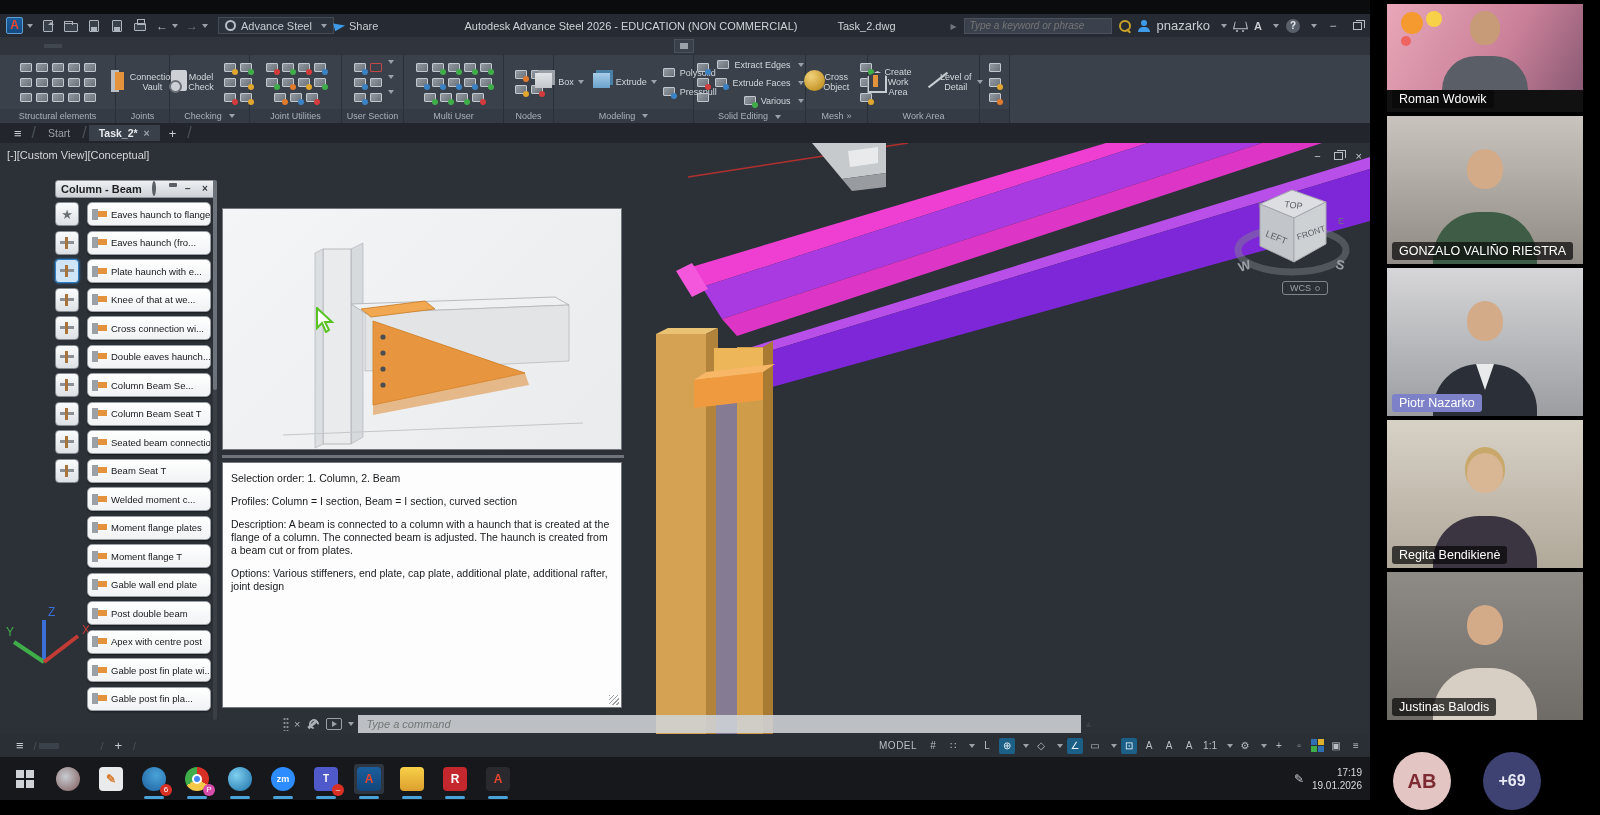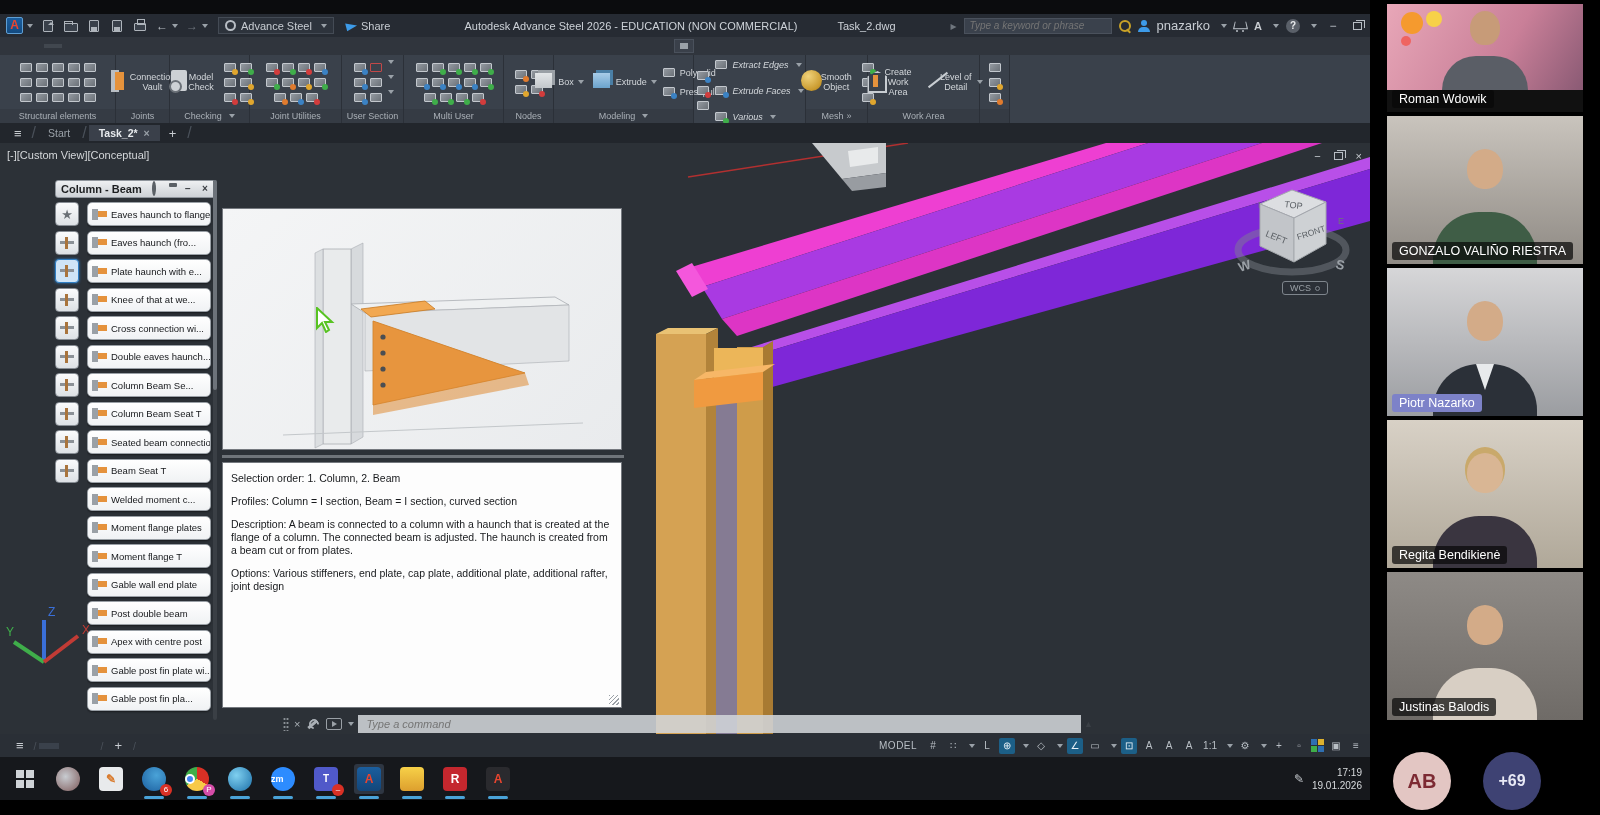--- a/index.html
+++ b/index.html
@@ -24,21 +24,21 @@
   .qi.printer::before { inset:4px 2px 2px 2px; }
   .qi.printer::after { content:""; position:absolute; left:5px; top:0; width:6px; height:4px; border:1px solid #aeb4bb; }
   .arrowtxt { margin-left:8px; color:#b8bec5; font-size:12px; }
   .dim { color:#6f767e; }
   .chev { width:0; height:0; border-left:3px solid transparent; border-right:3px solid transparent;
     border-top:4px solid #9aa1a8; display:inline-block; margin-left:4px; }
   .wsbox { display:flex; align-items:center; margin-left:10px; background:#2d333c; border:1px solid #444b55;
     padding:7px 6px; height:17px; gap:5px; }
   .gear-mini { width:11px; height:11px; border-radius:50%; border:2px solid #b8bec5; position:relative; }
   .gear-mini::after { content:""; position:absolute; inset:2px; border-radius:50%; background:#2d333c; }
-  .sharebtn { display:flex; align-items:center; margin-left:12px; gap:4px; }
+  .sharebtn { display:flex; align-items:center; gap:4px; }
   .share-ic { width:0; height:0; border-top:5px solid transparent; border-bottom:3px solid transparent;
     border-left:11px solid #3d9be9; transform:rotate(-15deg); }
   .title-center { position:absolute; left:420px; right:430px; top:0; height:23px; display:flex;
     align-items:center; justify-content:center; gap:40px; color:#cdd2d8; font-size:11px; white-space:nowrap; }
   .tright { position:absolute; right:4px; top:2px; display:flex; align-items:center; gap:7px; height:19px; }
   .searchbox { width:148px; height:16px; background:#3a414c; border:1px solid #4a515c; color:#9aa2ac;
     font-style:italic; font-size:10px; padding:0 5px; font-family:"Liberation Sans",sans-serif; }
   .mag { width:12px; height:12px; position:relative; }
   .mag::before { content:""; position:absolute; left:0; top:0; width:8px; height:8px; border:2px solid #c9a227; border-radius:50%; }
   .mag::after { content:""; position:absolute; right:0; bottom:0; width:5px; height:2px; background:#c9a227; transform:rotate(45deg); }
@@ -190,21 +190,21 @@
   
   .taskbar { position:absolute; left:0; top:757px; width:1370px; height:43px; background:#16181c;
     display:flex; align-items:center; padding-left:10px; gap:13px; }
   .tbi { width:30px; height:30px; display:flex; align-items:center; justify-content:center; position:relative; border-radius:3px; }
   .tbi.running::after { content:""; position:absolute; left:5px; bottom:-5px; width:20px; height:3px; background:#4aa3d8; border-radius:2px; }
   .tbi.activeapp { background:#2e3642; }
   .badge { position:absolute; right:-3px; bottom:-2px; min-width:12px; height:12px; border-radius:6px;
     background:#d93025; color:#fff; font-size:8px; line-height:12px; text-align:center; padding:0 2px; z-index:2; }
   .win { width:18px; height:18px; display:grid; grid-template-columns:8px 8px; grid-template-rows:8px 8px; gap:2px; }
   .win span { background:#cfd3d7; }
-  .ic-circle { width:24px; height:24px; border-radius:50%; display:flex; align-items:center; justify-content:flex-start;
+  .ic-circle { width:24px; height:24px; border-radius:50%; display:flex; align-items:center; justify-content:center;
     color:#fff; font-size:9px; font-weight:bold; }
   .ic-square { width:24px; height:24px; border-radius:4px; display:flex; align-items:center; justify-content:center;
     color:#fff; font-size:12px; font-weight:bold; }
   .clock { margin-left:auto; margin-right:8px; display:flex; align-items:center; gap:8px; color:#d8dbde; font-size:10px; }
   .clock .pen { color:#c8ccd1; font-size:12px; }
   .clock .dt { text-align:right; line-height:13px; }
 
   
   .meet { position:absolute; left:1370px; top:0; width:230px; height:815px; background:#000; }
   .tile { position:relative; width:196px; height:148px; margin:4px auto 0; background:#111; overflow:hidden; }
@@ -504,21 +504,21 @@
             <div class="mrow">
                 <span class="mi acc-b"></span>
               </div>
             <div class="mrow">
                 <span class="mi acc-r"></span>
               </div>
             <div class="mrow">
                 <span class="mi"></span>
               </div>
           </div>
-          <div class="micol" style="align-items:flex-start; gap:11px;font-style:italic;">
+          <div class="micol" style="align-items:flex-end; gap:3px;">
             <div class="minibtnrow">
               <span class="mi"></span>
               <span>Extract Edges</span>
                 <span class="chev"></span>
             </div>
             <div class="minibtnrow">
               <span class="mi acc-b"></span>
               <span>Extrude Faces</span>
                 <span class="chev"></span>
             </div>
@@ -534,21 +534,21 @@
             <span class="chev"></span>
           </div>
       </div>
 
       <div class="rgroup" style="width:62px">
         <div class="ricons">
           <div class="bigbtn">
             <div class="bicon">
                 <span class="sphere"></span>
               </div>
-            <span>Smooth Object</span>
+            <span>Cross Object</span>
           </div>
           <div class="micol">
             <div class="mrow">
                 <span class="mi acc-g"></span>
               </div>
             <div class="mrow">
                 <span class="mi acc-r"></span>
               </div>
             <div class="mrow">
                 <span class="mi acc-y"></span>

